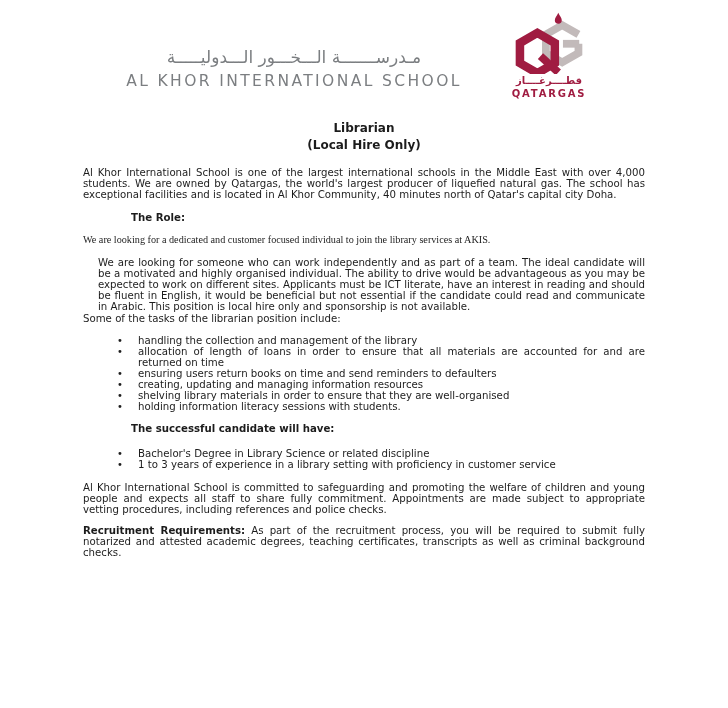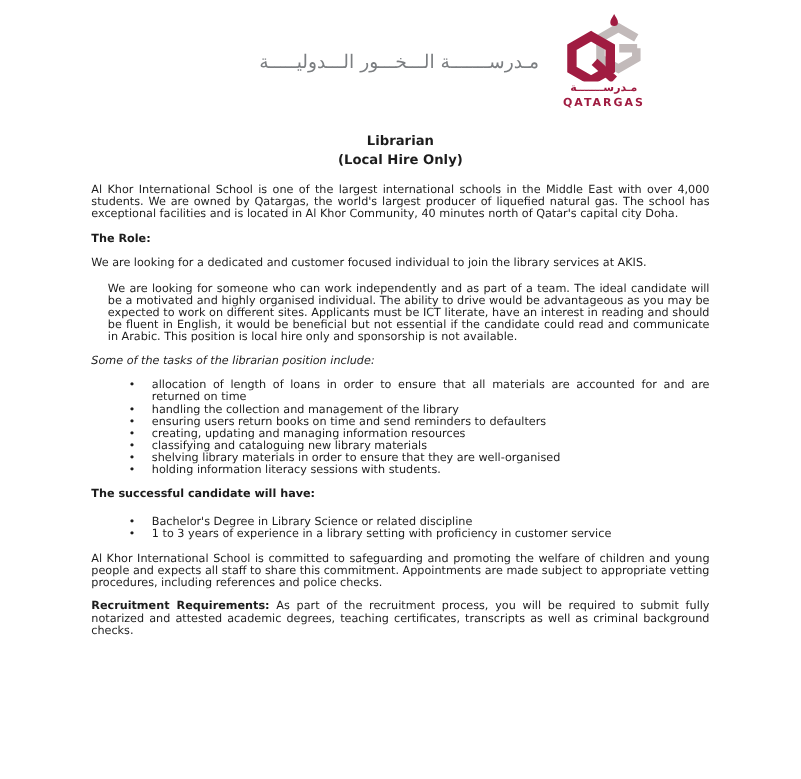--- a/index.html
+++ b/index.html
@@ -3,111 +3,111 @@
 <meta charset="utf-8">
 <style>
   html,body { margin:0; padding:0; background:#ffffff; }
   .page {
     position:relative; width:728px; height:708px; background:#ffffff;
     font-family:"DejaVu Sans", sans-serif; color:#1c1c1c; overflow:hidden;
   }
 
   
   .school-logo {
-    position:absolute; left:98px; top:44px; width:392px; 
+    position:absolute; left:98px; top:44px; width:392px; text-align:center;
     color:var(--school-gray,#7b7e81);
   }
   .school-ar { font-size:17px; line-height:26px; direction:rtl; letter-spacing:0.5px; }
   .school-en { font-size:15.5px; line-height:19px; letter-spacing:2.4px; margin-top:2px; white-space:nowrap; }
 
   .qg { position:absolute; left:496px; top:12px; width:106px; text-align:center; }
   .qg svg { display:block; margin:0 auto; }
   .qg-ar { font-size:10px; line-height:10px; color:var(--maroon,#A01C41); direction:rtl; margin-top:2px; font-weight:bold; }
   .qg-en { font-size:10px; line-height:13px; color:var(--maroon,#A01C41); font-weight:bold; letter-spacing:1.8px; margin-top:1px; white-space:nowrap; }
 
   
   .doc { position:absolute; left:83px; top:120px; width:562px; font-size:10.2px; line-height:11px; }
   .title { text-align:center; font-weight:bold; font-size:12px; line-height:17px; }
   p { margin:0; }
   .jp { text-align:justify; }
-  .hd { font-weight:bold; }
+  .hd { font-weight:bold;margin-left:48px; }
   .mt-intro   { margin-top:13px; }
   .mt-role-h  { margin-top:12px; }
-  .mt-role1   { margin-top:11px; }
+  .mt-role1   { margin-top:11px;font-family:Liberation Serif, serif; }
   .mt-role2   { margin-top:12px;margin-left:15px; }
-  .mt-tasks-i { margin-top:11px;font-style:italic; }
+  .mt-tasks-i { margin-top:1px; }
   .mt-cand-h  { margin-top:11px; }
   .mt-safe    { margin-top:12px; }
   .mt-recr    { margin-top:10px; }
   .mt-note    { margin-top:10px; }
 
   ul.dots { list-style:none; margin:11px 0 0 0; padding:0; }
   ul.dots.quals { margin-top:14px; }
   ul.dots li { position:relative; padding-left:55px; text-align:justify; }
   ul.dots li::before {
     content:"\2022"; position:absolute; left:34px; top:0; font-size:10px;
   }
 </style>
 </head>
 <body>
 
 <div class="page">
 
   <header>
     <div class="school-logo">
       <div class="school-ar">مـدرســـــــة الـــخـــور الـــدوليـــــة</div>
+      <div class="school-en">AL KHOR INTERNATIONAL SCHOOL</div>
     </div>
 
     <div class="qg">
       <svg width="88" height="62" viewBox="0 0 90 80" preserveAspectRatio="xMidYMid meet" aria-hidden="true">
 
         <path d="M83,41 L83,53 L62,65 L41,53 L41,29 L62,17 L83,29" fill="none" stroke="#C2BABA" stroke-width="10"></path>
         <path d="M84,41 L63,41" stroke="#C2BABA" stroke-width="10" fill="none"></path>
 
         <path d="M30,27 L52.5,40 L52.5,66 L30,79 L7.5,66 L7.5,40 Z" fill="none" stroke="#A01C41" stroke-width="11"></path>
 
         <path d="M34,57 L57,78" stroke="#A01C41" stroke-width="10" fill="none"></path>
 
         <path d="M57,1 C55.2,5 52.5,7.5 52.5,10.5 A4.5,4.5 0 0 0 61.5,10.5 C61.5,7.5 58.8,5 57,1 Z" fill="#A01C41"></path>
       </svg>
-      <div class="qg-ar">مـدرســـــــة</div>
+      <div class="qg-ar">قطــــرغــــاز</div>
       <div class="qg-en">QATARGAS</div>
     </div>
   </header>
 
   <main class="doc">
     <div class="title">Librarian</div>
     <div class="title">(Local Hire Only)</div>
 
     <p class="jp mt-intro">Al Khor International School is one of the largest international schools in the Middle East with over 4,000 students. We are owned by Qatargas, the world's largest producer of liquefied natural gas. The school has exceptional facilities and is located in Al Khor Community, 40 minutes north of Qatar's capital city Doha.</p>
 
     <p class="hd mt-role-h">The Role:</p>
 
     <p class="jp mt-role1">We are looking for a dedicated and customer focused individual to join the library services at AKIS.</p>
 
     <p class="jp mt-role2">We are looking for someone who can work independently and as part of a team. The ideal candidate will be a motivated and highly organised individual. The ability to drive would be advantageous as you may be expected to work on different sites.  Applicants must be ICT literate, have an interest in reading and should be fluent in English, it would be beneficial but not essential if the candidate could read and communicate in Arabic. This position is local hire only and sponsorship is not available.</p>
 
     <p class="mt-tasks-i">Some of the tasks of the librarian position include:</p>
 
     <ul class="dots">
+      <li>handling the collection and management of the library</li>
       <li>allocation of length of loans in order to ensure that all materials are accounted for and are returned on time</li>
-      <li>handling the collection and management of the library</li>
       <li>ensuring users return books on time and send reminders to defaulters</li>
       <li>creating, updating and managing information resources</li>
-      <li>classifying and cataloguing new library materials</li>
       <li>shelving library materials in order to ensure that they are well-organised</li>
       <li>holding information literacy sessions with students.</li>
     </ul>
 
     <p class="hd mt-cand-h">The successful candidate will have:</p>
 
     <ul class="dots quals">
       <li>Bachelor's Degree in Library Science or related discipline</li>
       <li>1 to 3 years of experience in a library setting with proficiency in customer service</li>
     </ul>
 
-    <p class="jp mt-safe">Al Khor International School is committed to safeguarding and promoting the welfare of children and young people and expects all staff to share this commitment. Appointments are made subject to appropriate vetting procedures, including references and police checks.</p>
+    <p class="jp mt-safe">Al Khor International School is committed to safeguarding and promoting the welfare of children and young people and expects all staff to share fully commitment. Appointments are made subject to appropriate vetting procedures, including references and police checks.</p>
 
     <p class="jp mt-recr"><b>Recruitment Requirements:</b><span> As part of the recruitment process, you will be required to submit fully notarized and attested academic degrees, teaching certificates, transcripts as well as criminal background checks.</span></p>
 
   </main>
 
 </div>
 
 </body></html>

